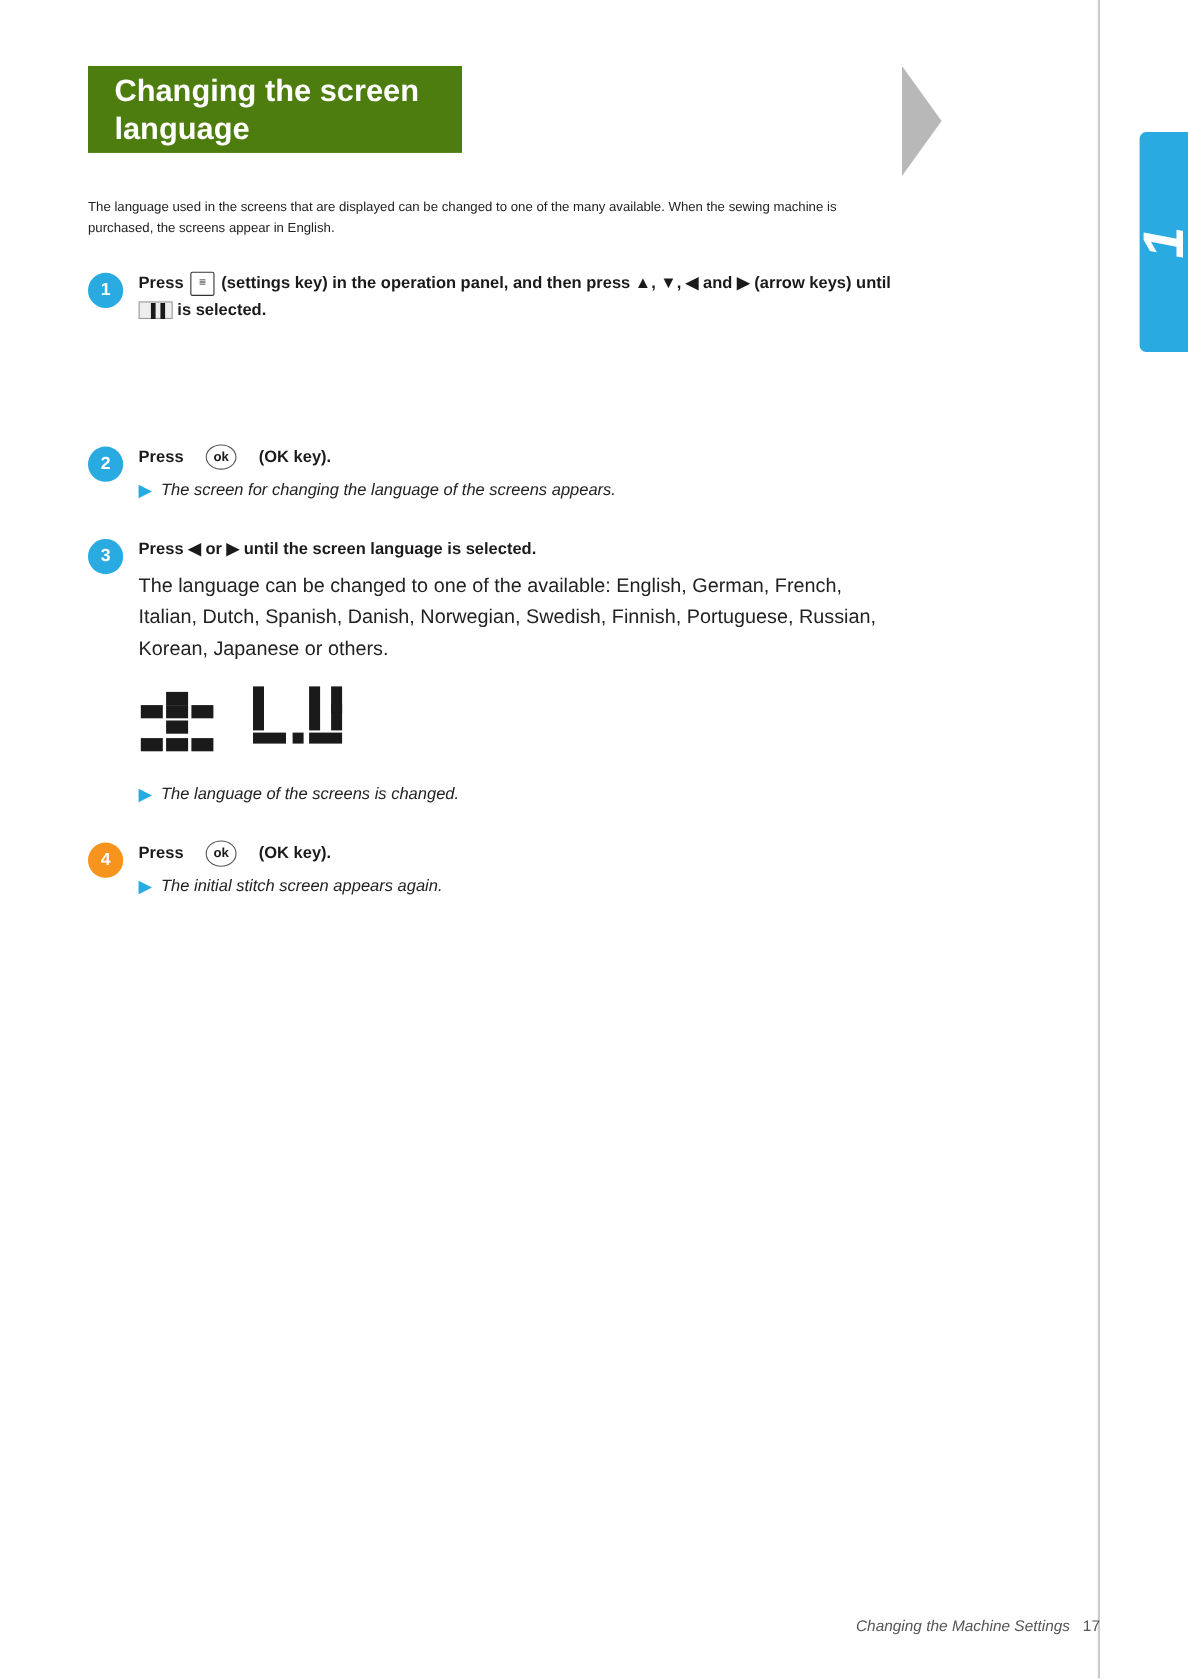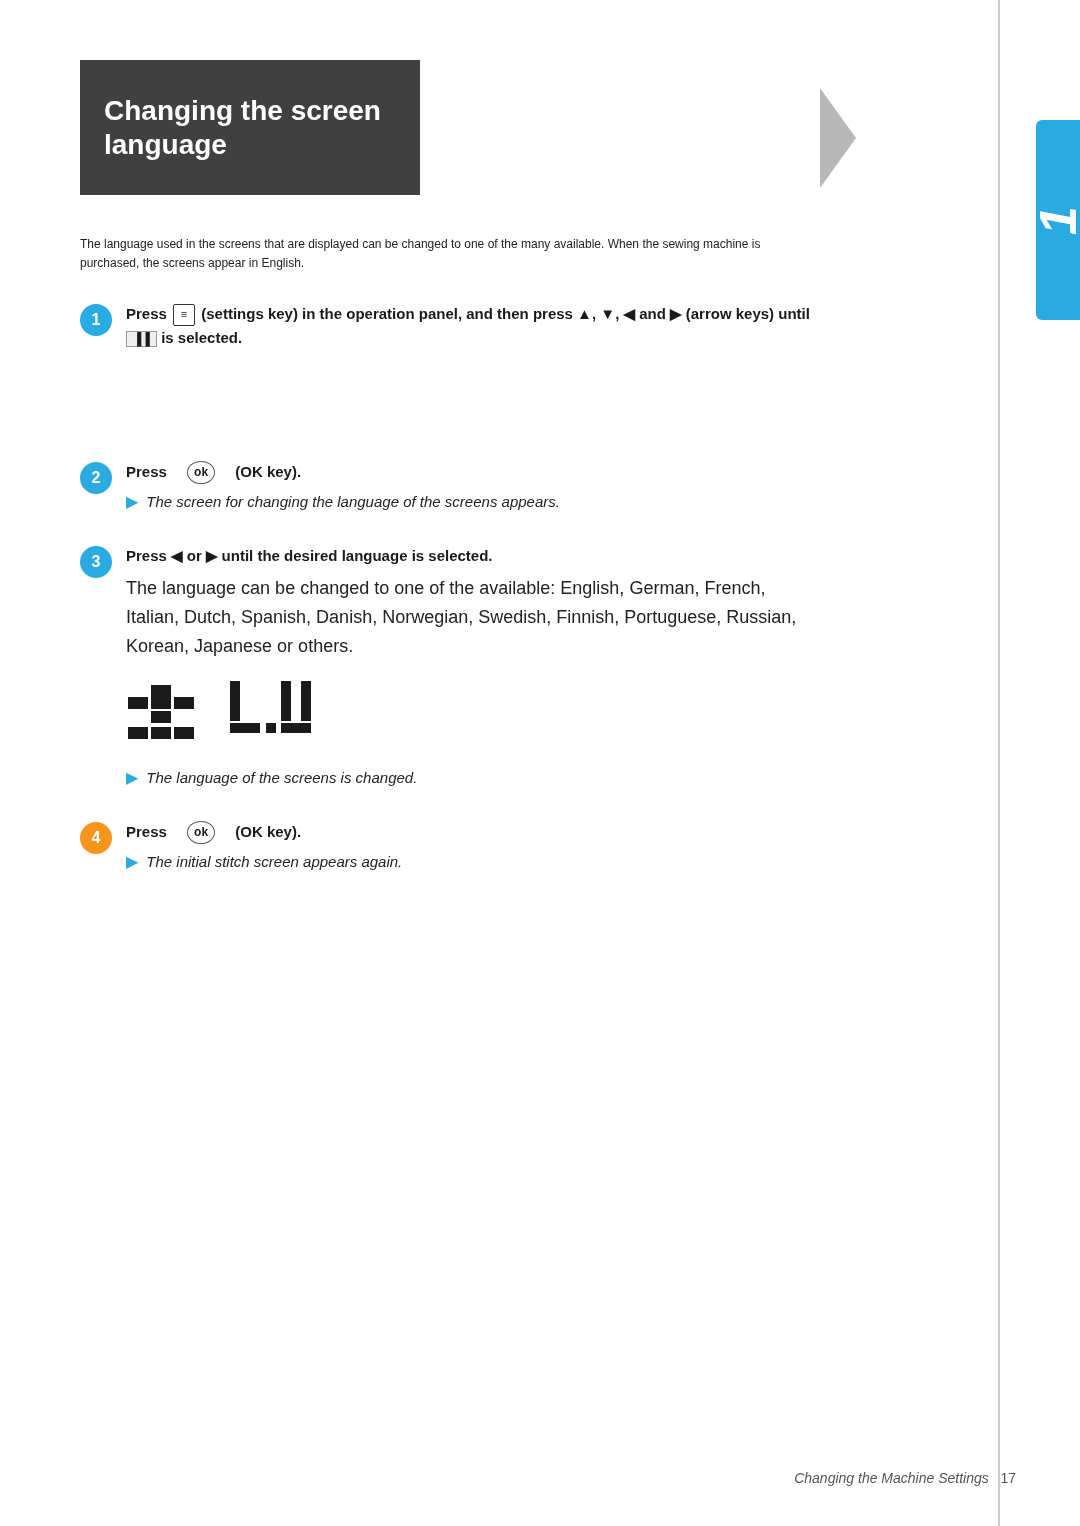--- a/index.html
+++ b/index.html
@@ -47,22 +47,22 @@
 
     
     .main-content {
       padding: 60px 80px 60px 80px;
       max-width: 900px;
       flex: 1;
     }
 
     
     .title-box {
-      background: #404040;
-      padding: 34px 24px;
+      background: #4d7c0f;
+      padding: 6px 24px;
       margin-bottom: 20px;
       display: inline-block;
       min-width: 340px;
       position: relative;
     }
 
     .title-box h1 {
       color: white;
       font-size: 28px;
       font-weight: bold;
@@ -194,21 +194,21 @@
       display: flex;
       align-items: center;
       gap: 30px;
       margin: 16px 0 16px 0;
     }
 
     
     .footer {
       position: absolute;
       bottom: 40px;
-      right: 64px;
+      right: 80px;
       font-size: 14px;
       color: #555;
       font-style: italic;
     }
 
     .footer-page {
       font-style: normal;
       font-weight: normal;
     }
 
@@ -271,21 +271,21 @@
         </div>
       </div>
     </div>
 
     <div class="step">
       <div class="step-circle blue">
         <span>3</span>
       </div>
       <div class="step-content">
         <div class="step-title">
-          <strong>Press ◀ or ▶ until the desired language is selected.</strong>
+          <strong>Press ◀ or ▶ until the screen language is selected.</strong>
         </div>
         <div class="step-desc">
           The language can be changed to one of the available: English, German, French, Italian, Dutch, Spanish, Danish, Norwegian, Swedish, Finnish, Portuguese, Russian, Korean, Japanese or others.
         </div>
 
         <div class="images-area">
 
           <div style="display:flex;flex-direction:column;gap:3px;">
 
             <svg width="70" height="60" viewBox="0 0 70 60">

